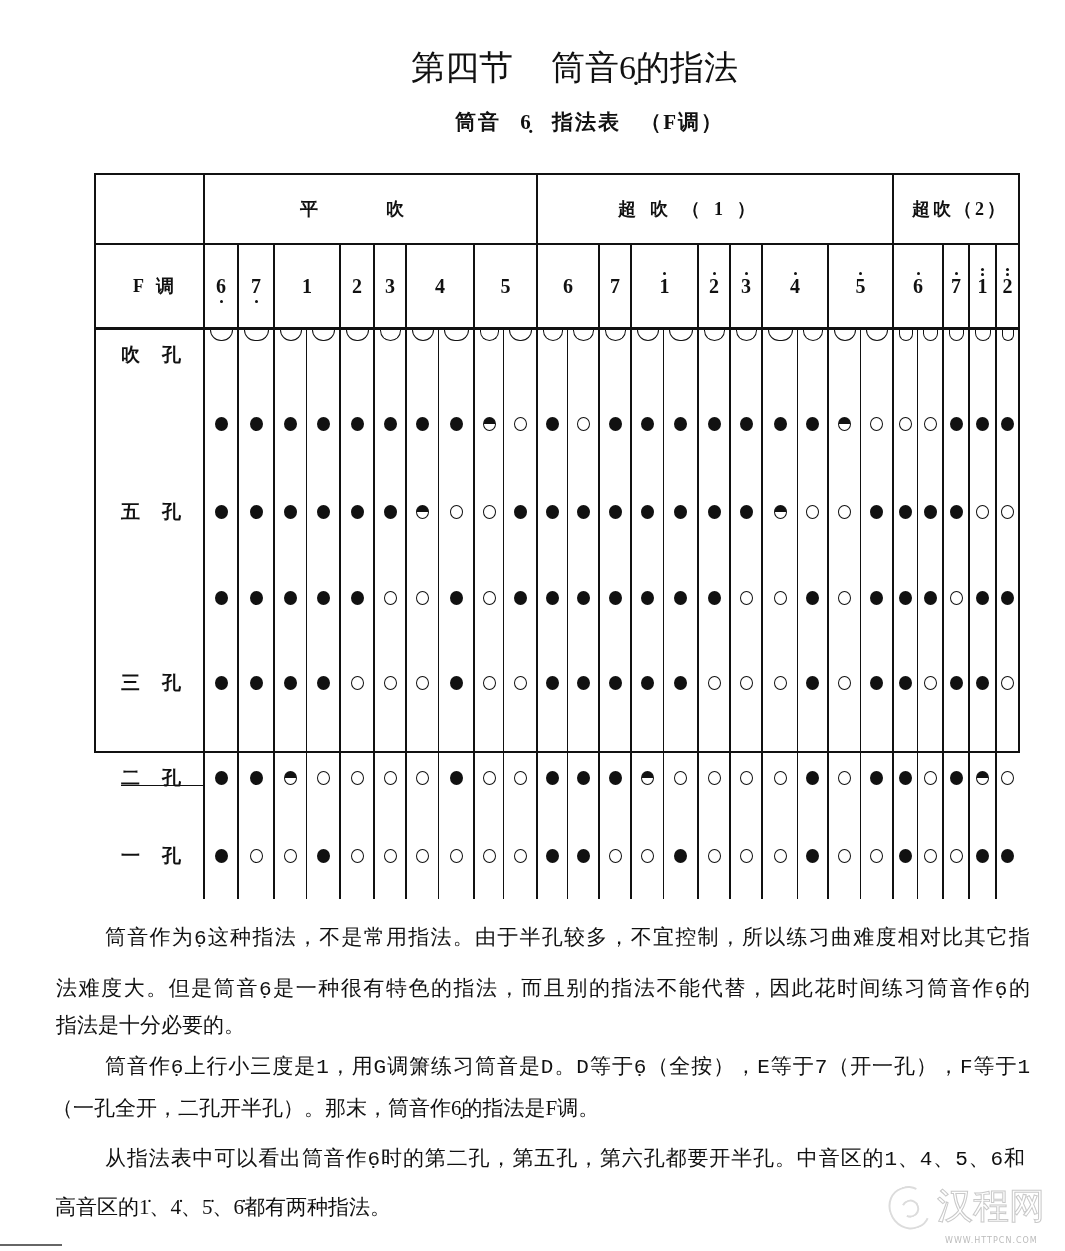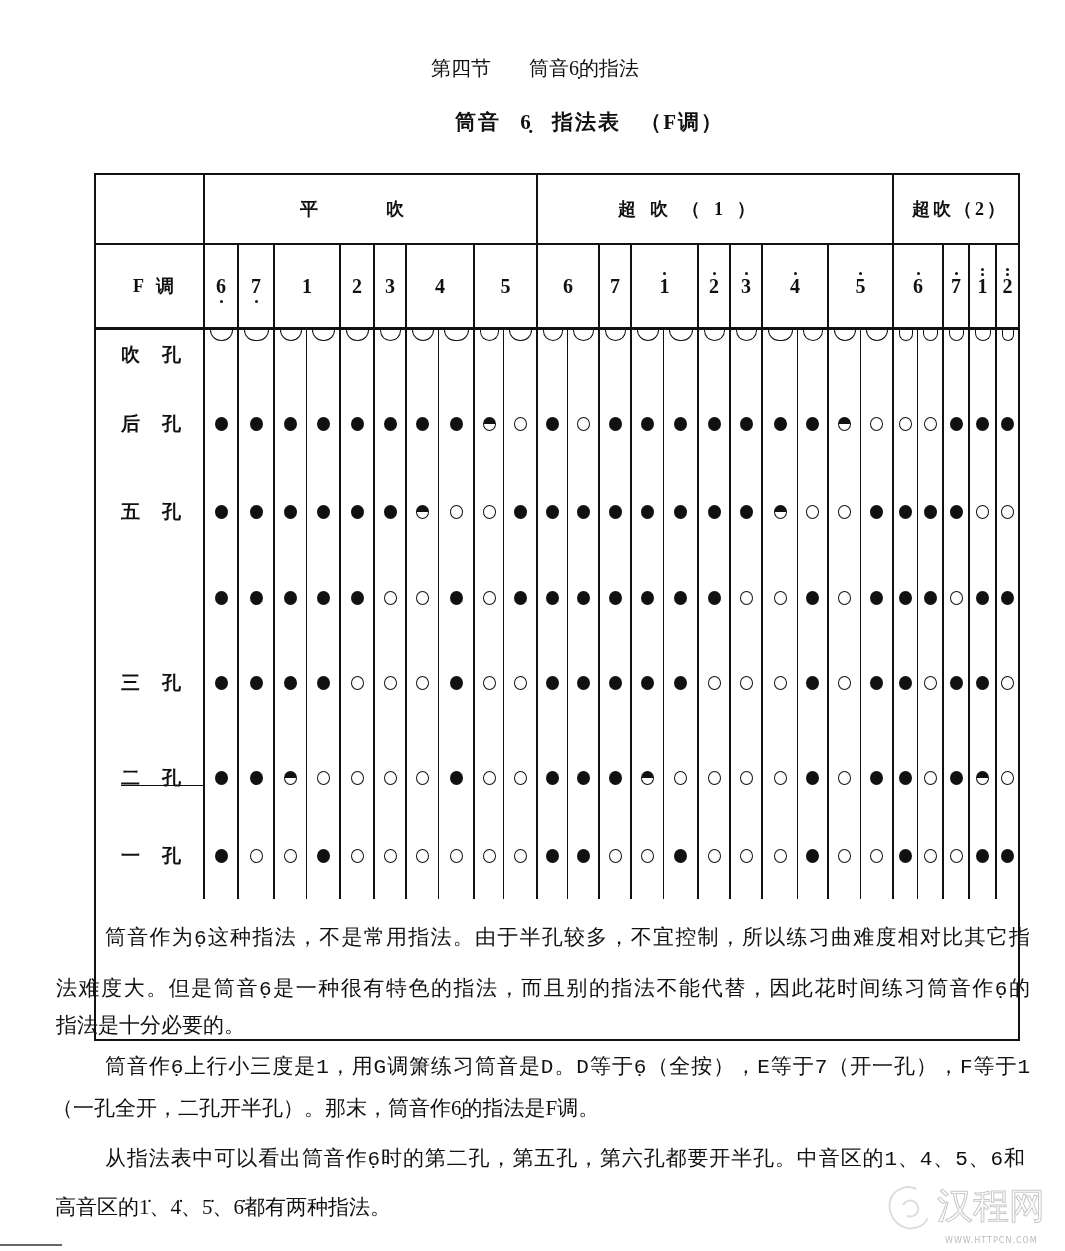--- a/index.html
+++ b/index.html
@@ -3,36 +3,36 @@
   <meta charset="utf-8">
   <style>
     html, body { margin: 0; padding: 0; background: #ffffff; }
     body {
       width: 1065px; height: 1251px; position: relative; overflow: hidden;
       color: #111111; font-family: "DejaVu Serif", serif;
     }
 
     
     .title1 {
-      position: absolute; left: 431px; top: 52px;
-      font-size: 20px; line-height: 32px; white-space: nowrap;
+      position: absolute; left: 411px; top: 52px;
+      font-size: 34px; line-height: 32px; white-space: nowrap;
       font-family: "Liberation Serif", "DejaVu Serif", serif;
     }
     .title1 .sec-title { margin-left: 38px; }
     .title2 {
       position: absolute; left: 455px; top: 108px;
       font-size: 21px; line-height: 28px; font-weight: bold;
       white-space: pre; word-spacing: 12px; letter-spacing: 2px;
       font-family: "Liberation Serif", "DejaVu Serif", serif;
     }
 
     
     .ftable {
       position: absolute; left: 94px; top: 173px;
-      width: 926px; height: 868px; box-sizing: border-box;
+      width: 926px; height: 580px; box-sizing: border-box;
       border: 2px solid #111111;
       display: grid;
       grid-template-columns: 107px 34px 36px 33px 33px 34px 32px 33px 35px 30px 33px 31px 31px 32px 33px 34px 32px 32px 36px 30px 33px 32px 25px 25px 26px 27px 23px;
       grid-template-rows: 70px 85px 50px 88px 88px 84px 86px 104px 69px;
       font-family: "Liberation Serif", "DejaVu Serif", serif;
     }
     .ftable > div { box-sizing: border-box; min-width: 0; }
 
     .corner { grid-row: 1; grid-column: 1; border-bottom: 2px solid #111111; }
     .group {
@@ -269,21 +269,20 @@
     </div>
     <div class="hole-cell nb blow" style="grid-area: 3 / 25;">
       <span class="mark" data-state="◡"></span>
     </div>
     <div class="hole-cell nb blow" style="grid-area: 3 / 26;">
       <span class="mark" data-state="◡"></span>
     </div>
     <div class="hole-cell nb blow" style="grid-area: 3 / 27;">
       <span class="mark" data-state="◡"></span>
     </div>
-    <div class="row-label" style="grid-row: 4;">后孔</div>
     <div class="hole-cell gb" style="grid-area: 4 / 2;">
       <span class="mark" data-state="●"></span>
     </div>
     <div class="hole-cell nb" style="grid-area: 4 / 3;">
       <span class="mark" data-state="●"></span>
     </div>
     <div class="hole-cell nb" style="grid-area: 4 / 4;">
       <span class="mark" data-state="●"></span>
     </div>
     <div class="hole-cell" style="grid-area: 4 / 5;">

